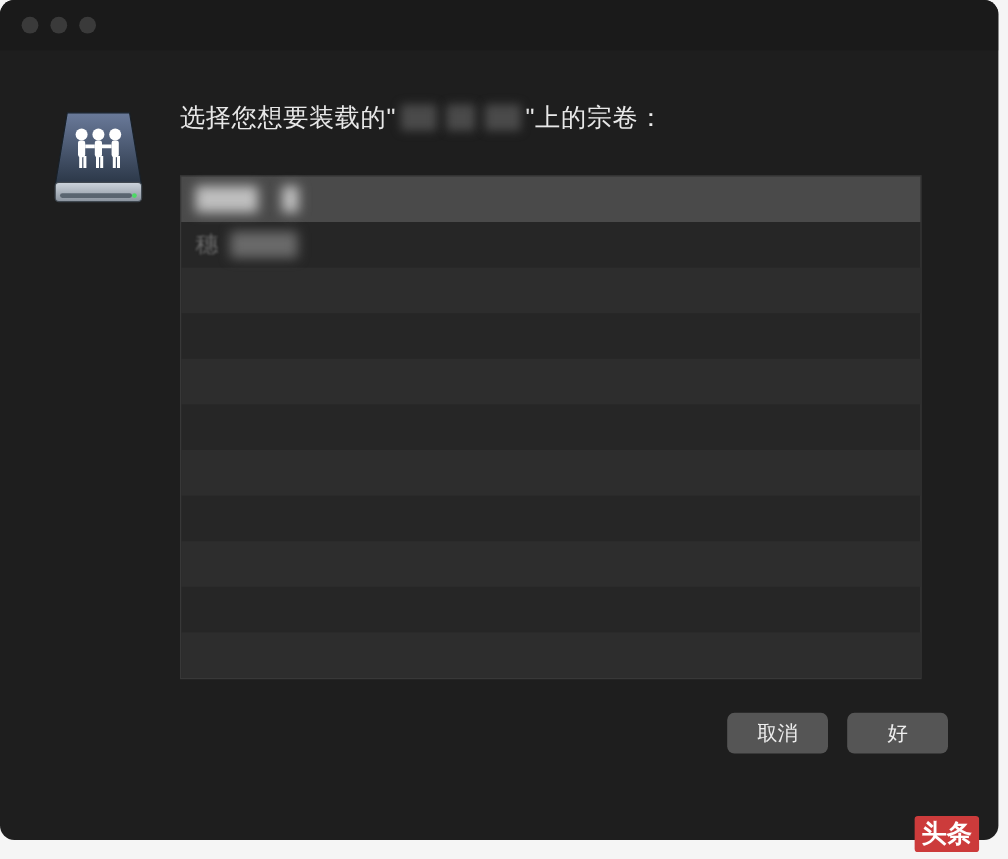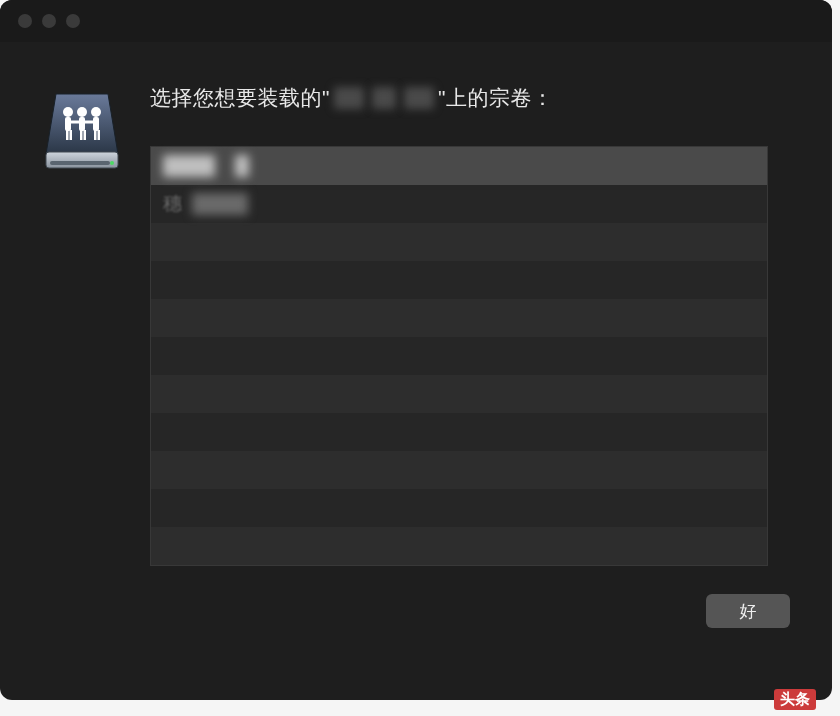--- a/index.html
+++ b/index.html
@@ -117,21 +117,21 @@
       display: flex;
       align-items: center;
       gap: 6px;
     }
     .wm-logo {
       display: inline-flex;
       align-items: center;
       background: #cc3b3b;
       color: #fff;
       font-weight: 600;
-      font-size: 15px;
+      font-size: 21px;
       padding: 1px 6px;
       border-radius: 3px;
     }
   </style>
 </head>
 <body>
 
 <div class="window">
   <div class="titlebar">
     <div class="tl-dot"></div>
@@ -200,20 +200,21 @@
         <div class="vol-row alt"></div>
         <div class="vol-row"></div>
         <div class="vol-row alt"></div>
         <div class="vol-row"></div>
         <div class="vol-row alt"></div>
         <div class="vol-row"></div>
         <div class="vol-row alt"></div>
       </div>
 
       <div class="buttons">
+        <button class="btn">取消</button>
         <button class="btn">好</button>
       </div>
     </div>
   </div>
 </div>
 
 <div class="watermark">
   <span class="wm-logo">头条</span>
 </div>
 

